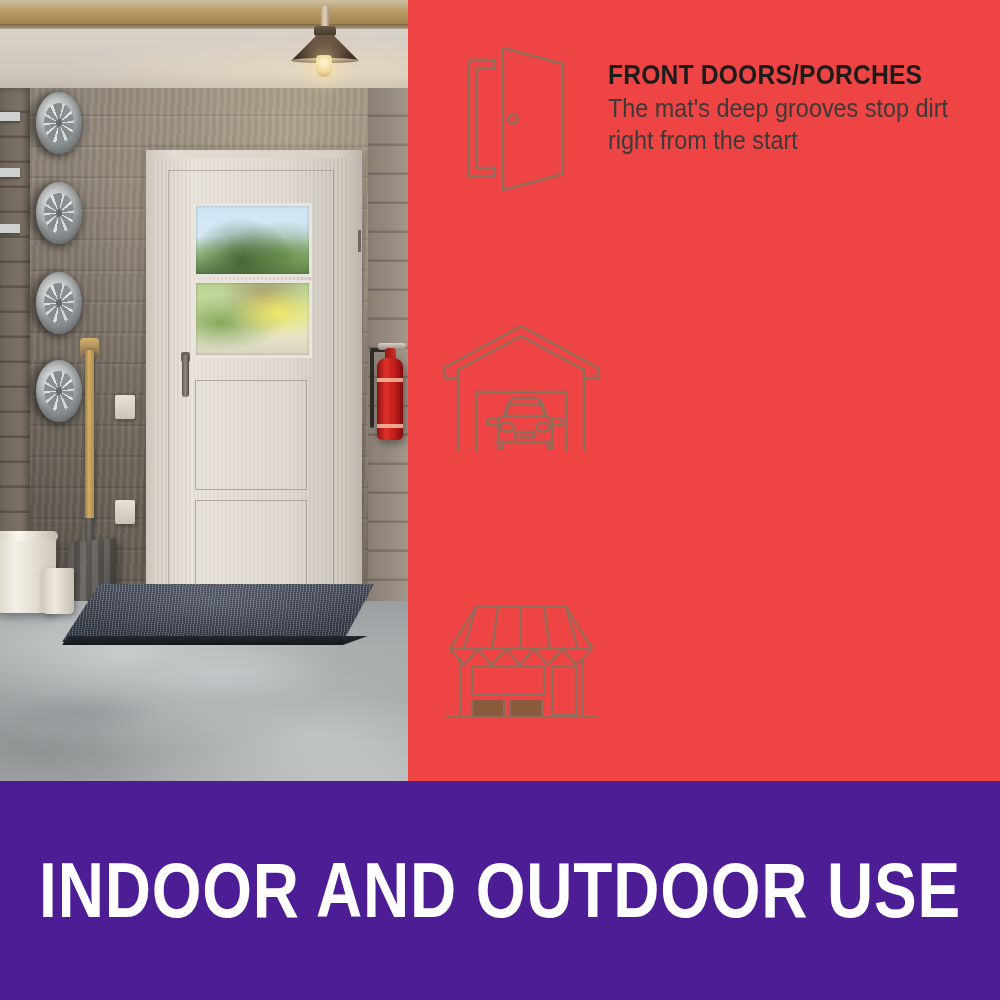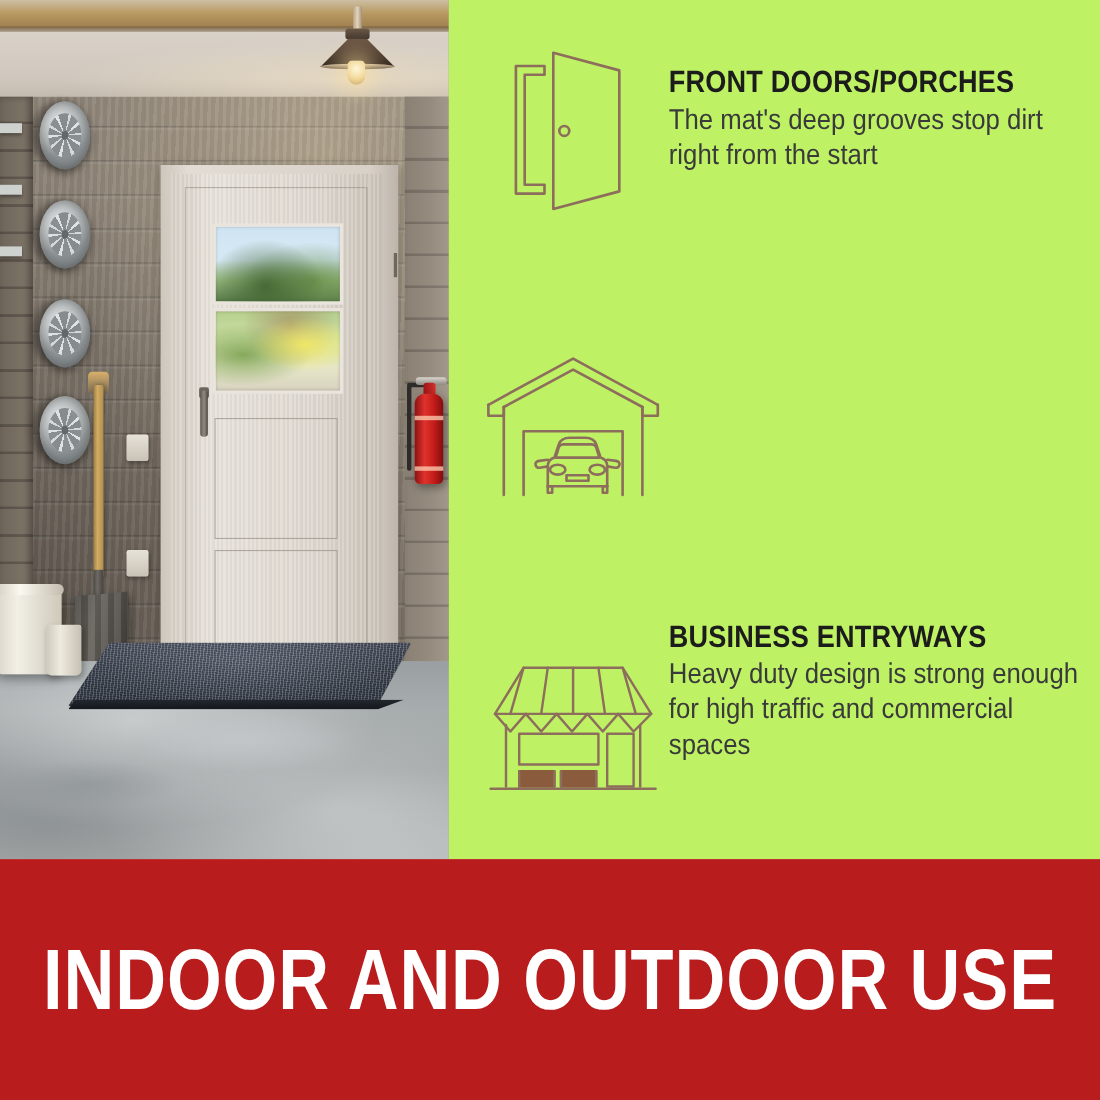--- a/index.html
+++ b/index.html
@@ -170,40 +170,40 @@
   .mat:after{content:"";position:absolute;inset:0;
     background:
       repeating-linear-gradient(96deg, rgba(255,255,255,.14) 0 1px, rgba(0,0,0,.14) 1px 3px),
       repeating-linear-gradient(4deg, rgba(255,255,255,.08) 0 1px, rgba(0,0,0,.10) 1px 2px),
       radial-gradient(ellipse at 50% 30%, rgba(170,180,200,.28), rgba(0,0,0,0) 70%);}
   .mat-edge{position:absolute;left:62px;top:636px;width:312px;height:9px;
     background:linear-gradient(180deg,#23272f,#14171c);
     clip-path:polygon(2% 0%, 98% 0%, 90% 100%, 0% 100%);}
 
   
-  .panel{position:absolute;left:408px;top:0;width:592px;height:781px;background:#bef264;}
+  .panel{position:absolute;left:408px;top:0;width:592px;height:781px;background:#ef4444;}
   .feature{position:absolute;display:flex;align-items:flex-start;}
   .feat-icon{flex:0 0 auto;display:flex;align-items:center;justify-content:center;}
   .feat-text{flex:1 1 auto;}
   .feat-title{
     font-family:"Liberation Sans", sans-serif;
     font-weight:700;font-size:28px;letter-spacing:.2px;color:#1c1c1c;
     transform:scaleX(.88);transform-origin:left center;
     white-space:nowrap;margin:0 0 3px 0;line-height:1.08;
   }
   .feat-body{
     font-family:"Liberation Sans", sans-serif;
     font-weight:300;font-size:26px;color:#3a3a3a;line-height:1.22;
     transform:scaleX(.90);transform-origin:left top;
     width:111%;
     margin:0;
   }
 
   
-  .banner{position:absolute;left:0;top:781px;width:1000px;height:219px;background:#b91c1c;}
+  .banner{position:absolute;left:0;top:781px;width:1000px;height:219px;background:#4c1d95;}
   .banner-text{
     position:absolute;left:0;top:0;width:1000px;height:219px;
     display:flex;align-items:center;justify-content:center;
     color:#ffffff;font-family:"Liberation Sans", sans-serif;
     font-weight:700;font-size:78px;letter-spacing:1px;
     transform:scaleX(.82);
     white-space:nowrap;
   }
 </style>
 </head>
@@ -358,24 +358,20 @@
           <rect x="114" y="66" width="24" height="48"></rect>
           <rect x="34" y="100" width="32" height="14" fill="#8a5b3c" stroke="#8a5b3c"></rect>
           <rect x="72" y="100" width="32" height="14" fill="#8a5b3c" stroke="#8a5b3c"></rect>
           <path d="M34 100 L34 114"></path>
             <path d="M66 100 L66 114"></path>
           <path d="M72 100 L72 114"></path>
             <path d="M104 100 L104 114"></path>
           <path d="M8 116 L158 116"></path>
         </svg>
       </div>
-      <div class="feat-text" style="padding-top:4px;">
-        <div class="feat-title">BUSINESS ENTRYWAYS</div>
-        <div class="feat-body">Heavy duty design is strong enough for high traffic and commercial spaces</div>
-      </div>
     </div>
 
   </div>
 
   <div class="banner">
     <div class="banner-text">INDOOR AND OUTDOOR USE</div>
   </div>
 
 </div>
 

